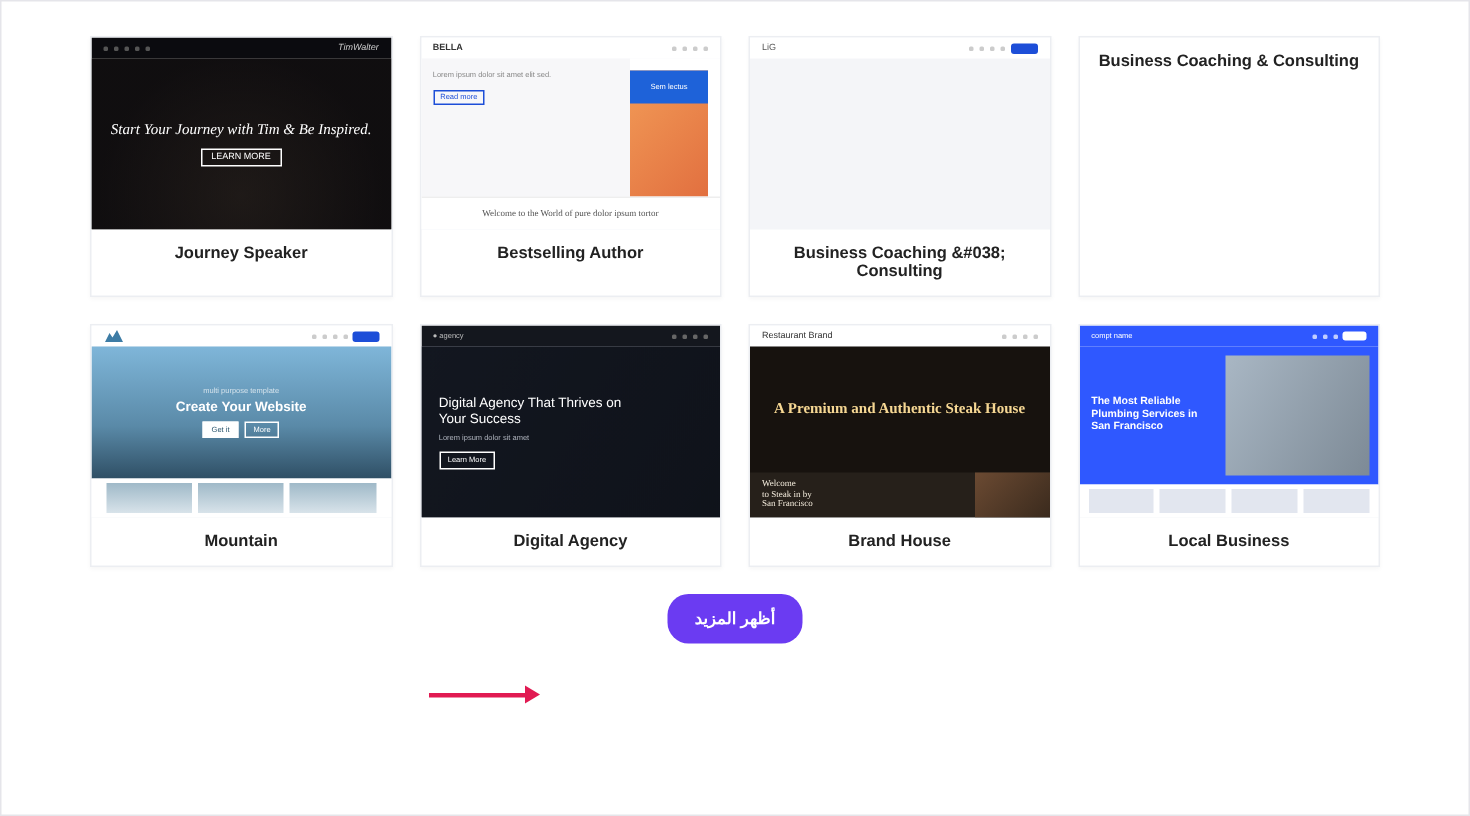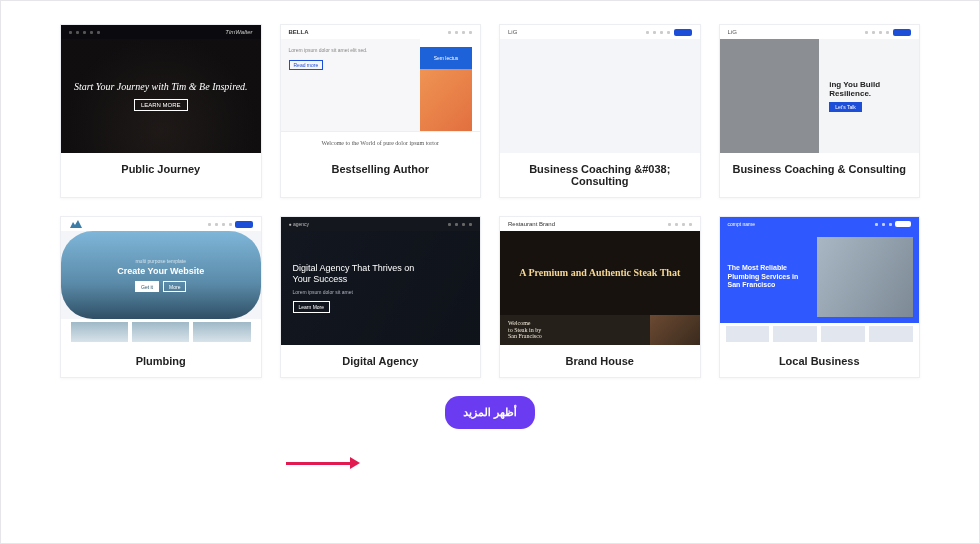--- a/index.html
+++ b/index.html
@@ -107,21 +107,21 @@
   .book { flex:0 0 52px; margin:8px 8px 8px 0; background:linear-gradient(135deg,#f29b57,#e06b3d); position:relative; }
   .book-top { position:absolute; top:0; left:0; right:0; height:22px; background:#1e62d9; display:flex; align-items:center; justify-content:center; color:#fff; font-size:5px; }
   .footbar { position:absolute; left:0; right:0; bottom:0; height:22px; background:#fff; border-top:1px solid #eee; display:flex; align-items:center; justify-content:center; color:#555; font-size:6px; font-family:Georgia,serif; }
 
   .coach { position:absolute; left:0; right:0; top:14px; bottom:0; display:flex; background:#f4f5f7; }
   .coach-txt { flex:1; display:flex; flex-direction:column; justify-content:center; align-items:flex-start; padding:0 0 0 10px; }
   .coach-txt h3 { font-size:8px; font-weight:700; color:#222; line-height:1.15; }
   .coach-txt .mini { margin-top:4px; background:#1d4ed8; color:#fff; font-size:5px; padding:2px 6px; }
   .coach-img { flex:0 0 50%; background:#8b8f94; }
 
-  .mtn { position:absolute; left:0; right:0; top:14px; bottom:26px; background:linear-gradient(#7fb6d9 0%, #5a8aa8 60%, #2f4f65 100%); display:flex; align-items:center; justify-content:center; flex-direction:column;border-radius:32px; }
+  .mtn { position:absolute; left:0; right:0; top:14px; bottom:26px; background:linear-gradient(#7fb6d9 0%, #5a8aa8 60%, #2f4f65 100%); display:flex; align-items:center; justify-content:center; flex-direction:column; }
   .mtn-copy { color:#fff; font-size:9px; font-weight:600; }
   .mtn-sub { color:rgba(255,255,255,0.7); font-size:5px; margin-bottom:2px; }
   .mtn-btns { display:flex; gap:4px; margin-top:5px; }
   .mtn-btns span { font-size:5px; padding:1.5px 5px; border:1px solid #fff; color:#fff; }
   .mtn-btns span.solid { background:#fff; color:#2a556d; }
   .mtn-row { position:absolute; left:0; right:0; bottom:0; height:26px; display:flex; gap:4px; padding:3px 10px; background:#fff; }
   .mtn-row span { flex:1; background:linear-gradient(#9fb9c8,#d8e3ea); }
 
   .agency { position:absolute; left:0; right:0; top:14px; bottom:0; background:linear-gradient(rgba(12,15,22,0.78),rgba(12,15,22,0.78)), linear-gradient(120deg,#2a3242,#1a1f29); display:flex; flex-direction:column; justify-content:center; padding:0 12px; }
   .agency h3 { color:#fff; font-size:9px; font-weight:400; line-height:1.2; max-width:130px; }
@@ -161,21 +161,21 @@
               <span></span>
               <span></span>
             </div>
           <div style="color:#ccc;font-size:6px;font-style:italic;">TimWalter</div>
         </div>
         <div class="hero dark">
           <div class="hero-copy">Start Your Journey with Tim &amp; Be Inspired.</div>
           <div class="hero-btn">LEARN MORE</div>
         </div>
       </div>
-      <div class="title">Public Journey</div>
+      <div class="title">Journey Speaker</div>
     </div>
 
     <div class="card">
       <div class="thumb">
         <div class="nav">
           <div style="font-size:6px;color:#333;font-weight:700;">BELLA</div>
           <div class="nav-dots">
               <span></span>
               <span></span>
               <span></span>
@@ -208,42 +208,20 @@
                 <span></span>
               </div>
             <div class="navpill light" style="width:18px;height:7px;"></div>
           </div>
         </div>
       </div>
       <div class="title">Business Coaching &amp;#038; Consulting</div>
     </div>
 
     <div class="card">
-      <div class="thumb">
-        <div class="nav">
-          <div style="font-size:6px;color:#555;">LiG</div>
-          <div style="display:flex;gap:4px;align-items:center;">
-            <div class="nav-dots">
-                <span></span>
-                <span></span>
-                <span></span>
-                <span></span>
-              </div>
-            <div class="navpill light" style="width:18px;height:7px;"></div>
-          </div>
-        </div>
-        <div class="coach">
-          <div class="coach-img"></div>
-          <div class="coach-txt">
-            <h3 style="white-space:pre-line;">ing You Build
-Resilience.</h3>
-            <span class="mini">Let's Talk</span>
-          </div>
-        </div>
-      </div>
       <div class="title">Business Coaching &amp; Consulting</div>
     </div>
 
     <div class="card">
       <div class="thumb">
         <div class="nav">
           <svg width="14" height="8" viewBox="0 0 14 8">
               <path d="M1 8 L4 2 L6 5 L9 0 L13 8 Z" fill="#3d7ca5"></path>
             </svg>
           <div style="display:flex;gap:3px;align-items:center;">
@@ -263,21 +241,21 @@
               <span class="solid">Get it</span>
               <span>More</span>
             </div>
         </div>
         <div class="mtn-row">
             <span></span>
             <span></span>
             <span></span>
           </div>
       </div>
-      <div class="title">Plumbing</div>
+      <div class="title">Mountain</div>
     </div>
 
     <div class="card">
       <div class="thumb">
         <div class="nav" style="background:#14171e;">
           <div style="color:#bbb;font-size:5px;">● agency</div>
           <div class="nav-dots">
               <span style="background:#666;"></span>
               <span style="background:#666;"></span>
               <span style="background:#666;"></span>
@@ -299,21 +277,21 @@
           <div style="font-size:6px;color:#333;">Restaurant Brand</div>
           <div class="nav-dots">
               <span></span>
               <span></span>
               <span></span>
               <span></span>
             </div>
         </div>
         <div class="steak">
           <div class="steak-top">
-              <h3>A Premium and Authentic Steak That</h3>
+              <h3>A Premium and Authentic Steak House</h3>
             </div>
           <div class="steak-bot">
             <div class="t">
                 <span><span style="white-space:pre-line;">Welcome
 to Steak in by</span><br><span>San Francisco</span></span>
               </div>
             <div class="i"></div>
           </div>
         </div>
       </div>

